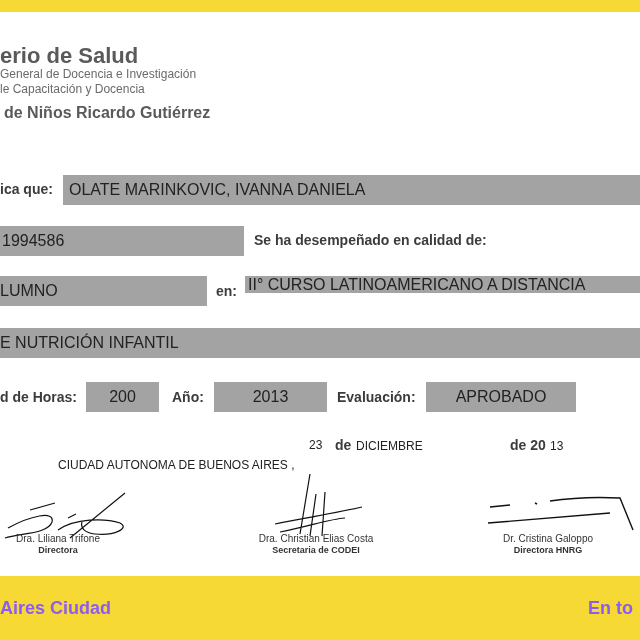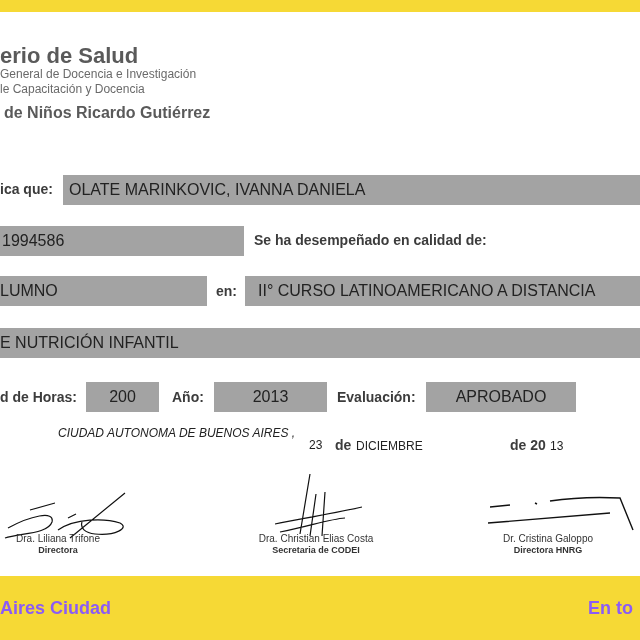--- a/index.html
+++ b/index.html
@@ -30,32 +30,32 @@
 <div class="abs h3" style="left:4px;top:104px;">de Niños Ricardo Gutiérrez</div>
 
 <div class="abs lbl" style="left:0;top:181px;">ica que:</div>
 <div class="box" style="left:63px;top:175px;width:577px;height:30px;padding-left:6px;box-sizing:border-box;">OLATE MARINKOVIC, IVANNA DANIELA</div>
 
 <div class="box" style="left:0;top:226px;width:244px;height:30px;padding-left:2px;box-sizing:border-box;">1994586</div>
 <div class="abs lbl" style="left:254px;top:232px;">Se ha desempeñado en calidad de:</div>
 
 <div class="box" style="left:0;top:276px;width:207px;height:30px;padding-left:0;box-sizing:border-box;">LUMNO</div>
 <div class="abs lbl" style="left:216px;top:283px;">en:</div>
-<div class="box" style="left:245px;top:276px;width:395px;height:30px;padding-left:13px;box-sizing:border-box;">II° CURSO LATINOAMERICANO A DISTANCIA</div>
+<div class="box" style="left:245px;top:276px;width:395px;height:17px;padding-left:3px;box-sizing:border-box;">II° CURSO LATINOAMERICANO A DISTANCIA</div>
 
 <div class="box" style="left:0;top:328px;width:640px;height:30px;padding-left:0;box-sizing:border-box;">E NUTRICIÓN INFANTIL</div>
 
 <div class="abs lbl" style="left:0;top:389px;">d de Horas:</div>
 <div class="box center" style="left:86px;top:382px;width:73px;height:30px;">200</div>
 <div class="abs lbl" style="left:172px;top:389px;">Año:</div>
 <div class="box center" style="left:214px;top:382px;width:113px;height:30px;">2013</div>
 <div class="abs lbl" style="left:337px;top:389px;">Evaluación:</div>
 <div class="box center" style="left:426px;top:382px;width:150px;height:30px;">APROBADO</div>
 
-<div class="abs small" style="left:58px;top:426px;font-style:italic;">CIUDAD AUTONOMA DE BUENOS AIRES ,</div>
+<div class="abs small" style="left:58px;top:458px;">CIUDAD AUTONOMA DE BUENOS AIRES ,</div>
 <div class="abs small" style="left:309px;top:438px;">23</div>
 <div class="abs lbl" style="left:335px;top:437px;">de</div>
 <div class="abs small" style="left:356px;top:439px;">DICIEMBRE</div>
 <div class="abs lbl" style="left:510px;top:437px;">de 20</div>
 <div class="abs small" style="left:550px;top:439px;">13</div>
 
 <svg class="sig" style="left:0;top:488px;" width="140" height="60" viewBox="0 0 140 60">
   <path d="M30,22 L55,15 M8,40 C30,28 55,22 52,34 C48,46 20,45 5,50 M58,42 C75,30 105,30 120,35 C130,40 115,48 95,46 C85,45 80,40 82,34 M70,50 L125,5 M68,30 L76,26" stroke="#111" stroke-width="1.2" fill="none"></path>
 </svg>
 <div class="abs signame" style="left:8px;top:533px;width:100px;">Dra. Liliana Trifone</div>

